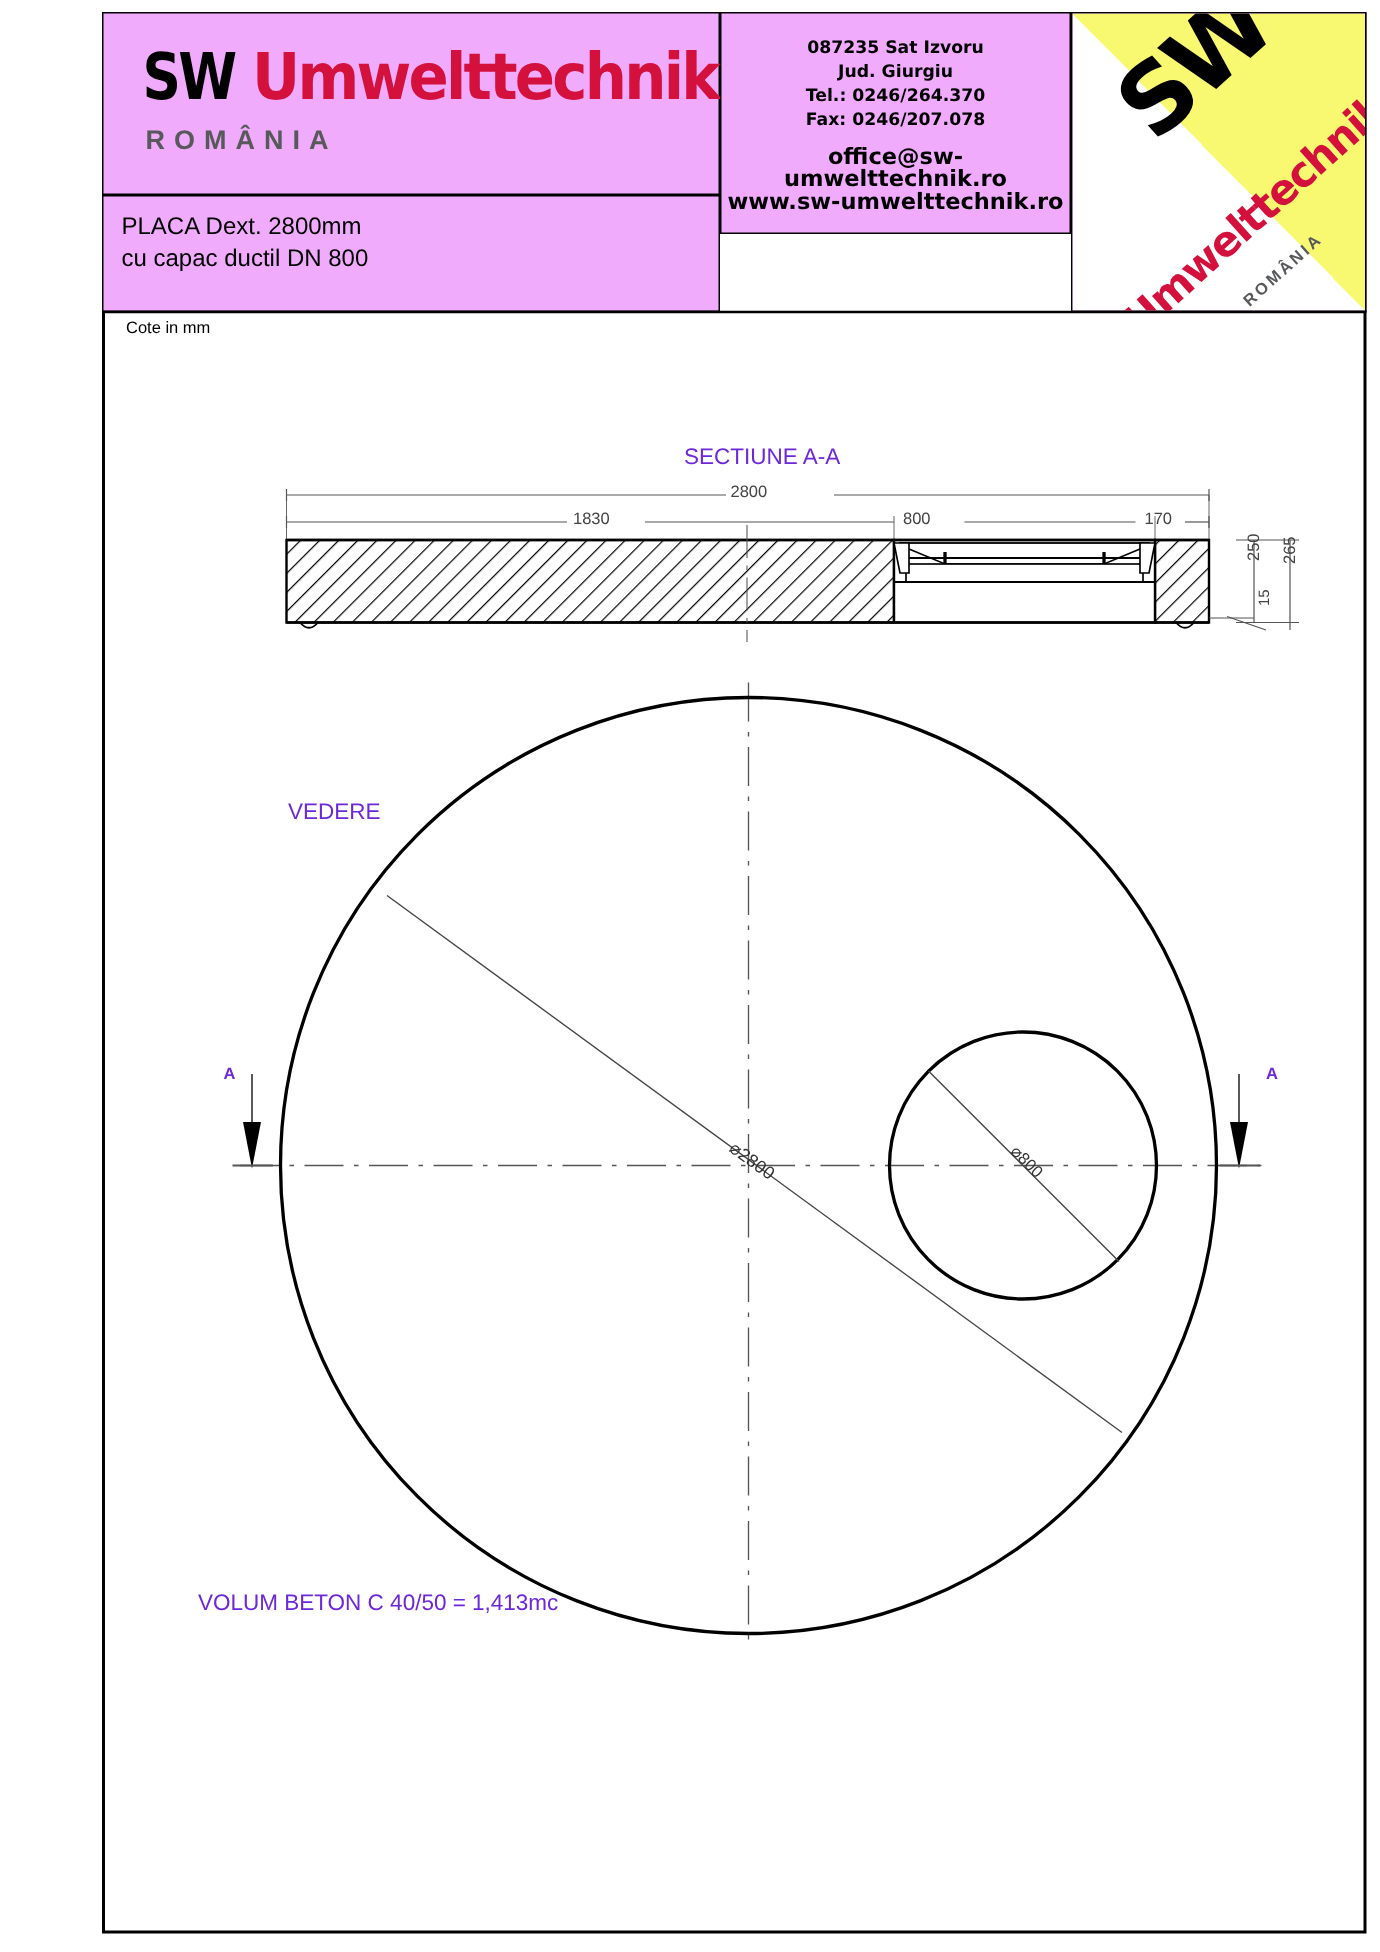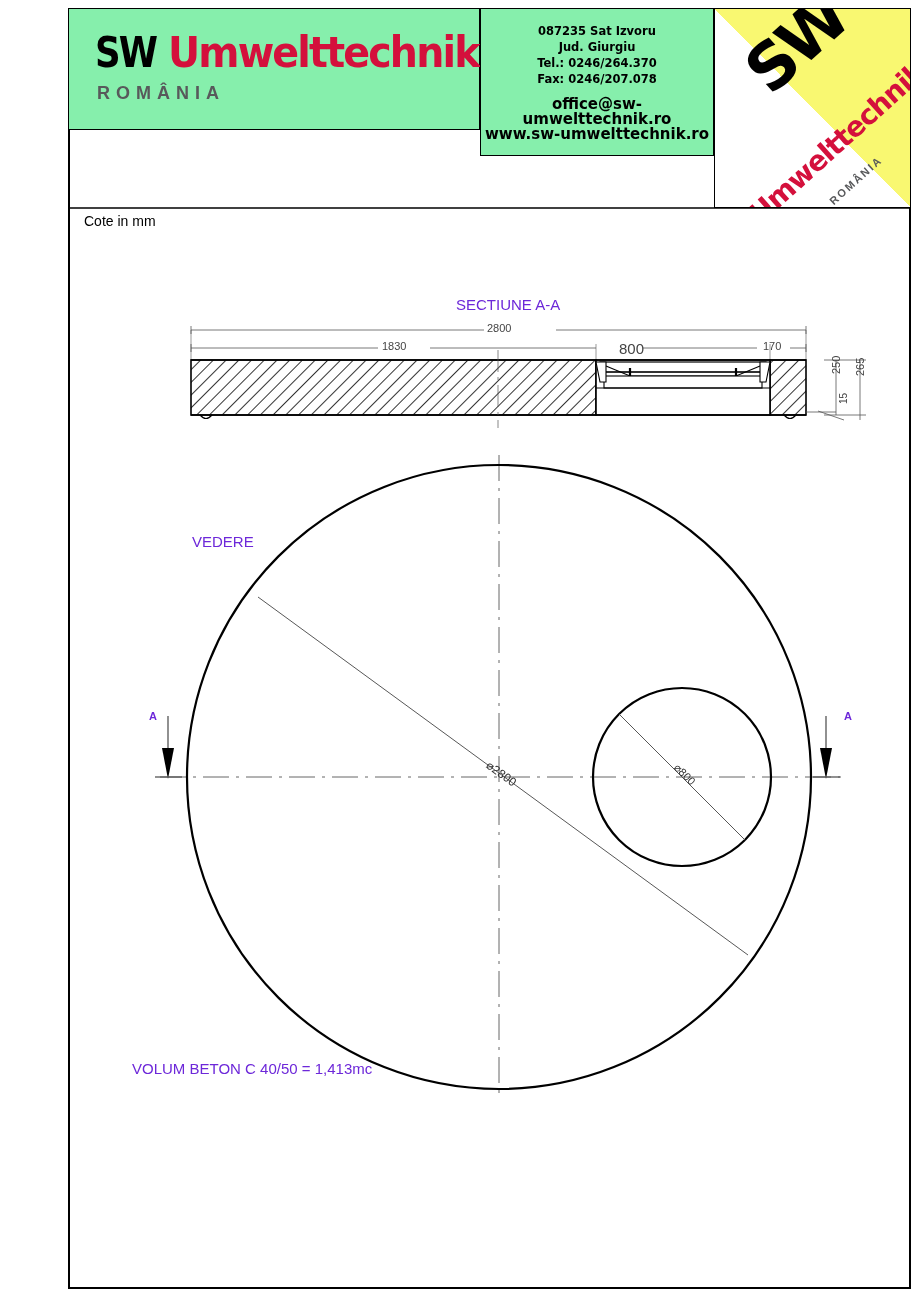--- a/index.html
+++ b/index.html
@@ -35,21 +35,21 @@
     left: 68px;
     top: 8px;
     width: 843px;
     height: 200px;
     box-sizing: border-box;
   }
   .tb-cell {
     position: absolute;
     box-sizing: border-box;
     border: 1px solid #000;
-    background: #86efac;
+    background: #f0abfc;
   }
   .tb-logo   { left: 0px;   top: 0px;  width: 412px; height: 122px; }
   .tb-title  { left: 0px;   top: 122px;width: 412px; height: 78px;  }
   .tb-addr   { left: 412px; top: 0px;  width: 234px; height: 148px; }
   .tb-mark   { left: 646px; top: 0px;  width: 197px; height: 200px; overflow:hidden; }
 
   
   .logo-main {
     position: absolute;
     left: 26px;
@@ -159,21 +159,21 @@
     color: #58595b;
     transform: rotate(-42deg);
     transform-origin: left bottom;
   }
 
   
   .cote {
     position: absolute;
     left: 84px;
     top: 213px;
-    font-size: 14px;
+    font-size: 11px;
     color: #000;
   }
 
   
   .canvas {
     position: absolute;
     left: 0; top: 0;
     width: 920px; height: 1301px;
     pointer-events: none;
   }
@@ -193,20 +193,26 @@
 
   <div class="titleblock">
 
     <div class="tb-cell tb-logo">
       <div class="logo-main">
         <span class="logo-sw">SW</span><span class="logo-umwelt">Umwelttechnik</span>
       </div>
       <div class="logo-romania">ROMÂNIA</div>
     </div>
 
+    <div class="tb-cell tb-title">
+      <div class="title-text">
+        <div>PLACA Dext. 2800mm</div>
+        <div>cu capac ductil DN 800</div>
+      </div>
+    </div>
 
     <div class="tb-cell tb-addr">
       <div class="addr">
         <div>087235 Sat Izvoru</div>
         <div>Jud. Giurgiu</div>
         <div>Tel.: 0246/264.370</div>
         <div>Fax: 0246/207.078</div>
         <span class="gap"></span>
         <div class="web">office@sw-umwelttechnik.ro</div>
         <div class="web">www.sw-umwelttechnik.ro</div>
@@ -300,21 +306,21 @@
     <text x="499" y="777" transform="rotate(36 499 777)" font-family="Liberation Sans, sans-serif" font-size="12" fill="#333" text-anchor="middle">⌀2800</text>
     <text x="682" y="777" transform="rotate(45 682 777)" font-family="Liberation Sans, sans-serif" font-size="11" fill="#333" text-anchor="middle">⌀800</text>
   </svg>
 
   <div class="dwg-label" style="left:456px; top:296px;">SECTIUNE   A-A</div>
   <div class="dwg-label" style="left:192px; top:485px;margin-top:48px;">VEDERE</div>
   <div class="dwg-label" style="left:113px; top:1060px;margin-left:19px;">VOLUM BETON C 40/50 = 1,413mc</div>
 
   <div class="dwg-label" style="left:487px; top:322px; font-size:11px; color:#444;">2800</div>
   <div class="dwg-label" style="left:382px; top:340px; font-size:11px; color:#444;">1830</div>
-  <div class="dwg-label" style="left:602px; top:340px; font-size:15px; color:#444;margin-left:17px;">800</div>
+  <div class="dwg-label" style="left:602px; top:340px; font-size:11px; color:#444;">800</div>
   <div class="dwg-label" style="left:763px; top:340px; font-size:11px; color:#444;">170</div>
 
   <div class="dwg-label" style="left:830px; top:374px; font-size:11px; color:#444; transform:rotate(-90deg); transform-origin:left top;">250</div>
   <div class="dwg-label" style="left:854px; top:376px; font-size:11px; color:#444; transform:rotate(-90deg); transform-origin:left top;">265</div>
   <div class="dwg-label" style="left:838px; top:404px; font-size:10px; color:#444; transform:rotate(-90deg); transform-origin:left top;">15</div>
 
   <div class="dwg-label" style="left:149px; top:710px; font-size:11px; font-weight:700;">A</div>
   <div class="dwg-label" style="left:844px; top:710px; font-size:11px; font-weight:700;">A</div>
 </div>
 

